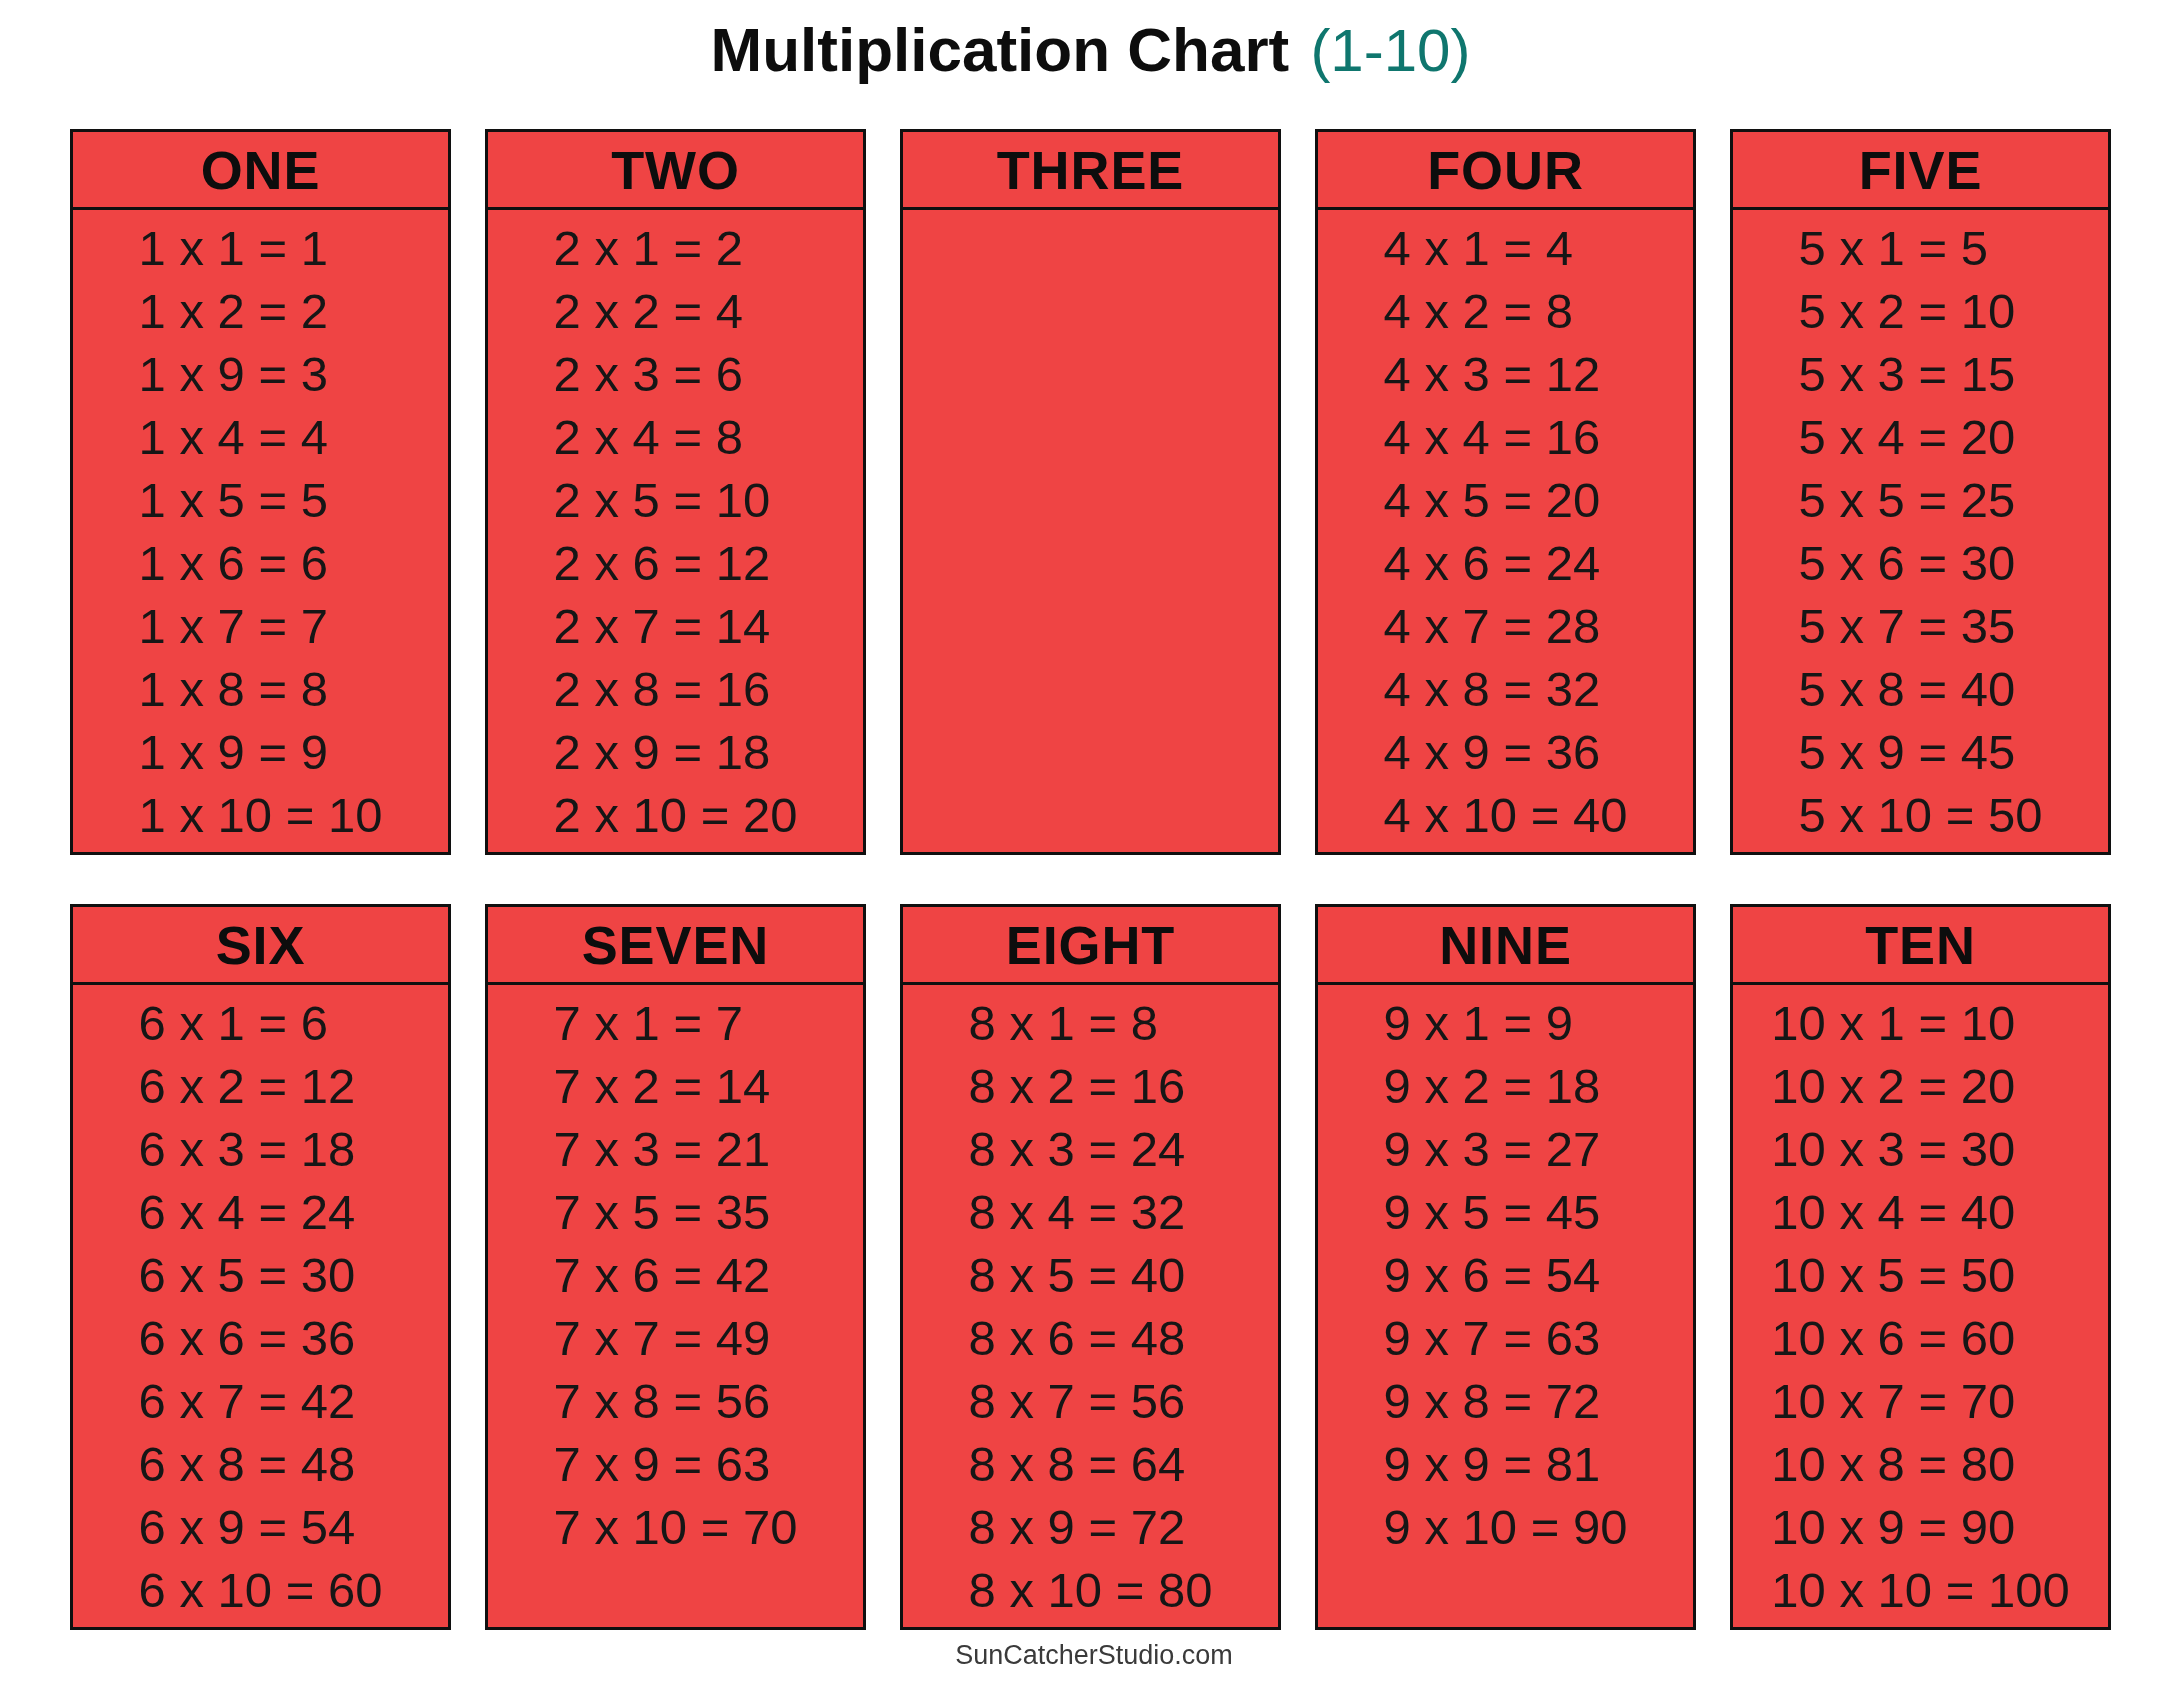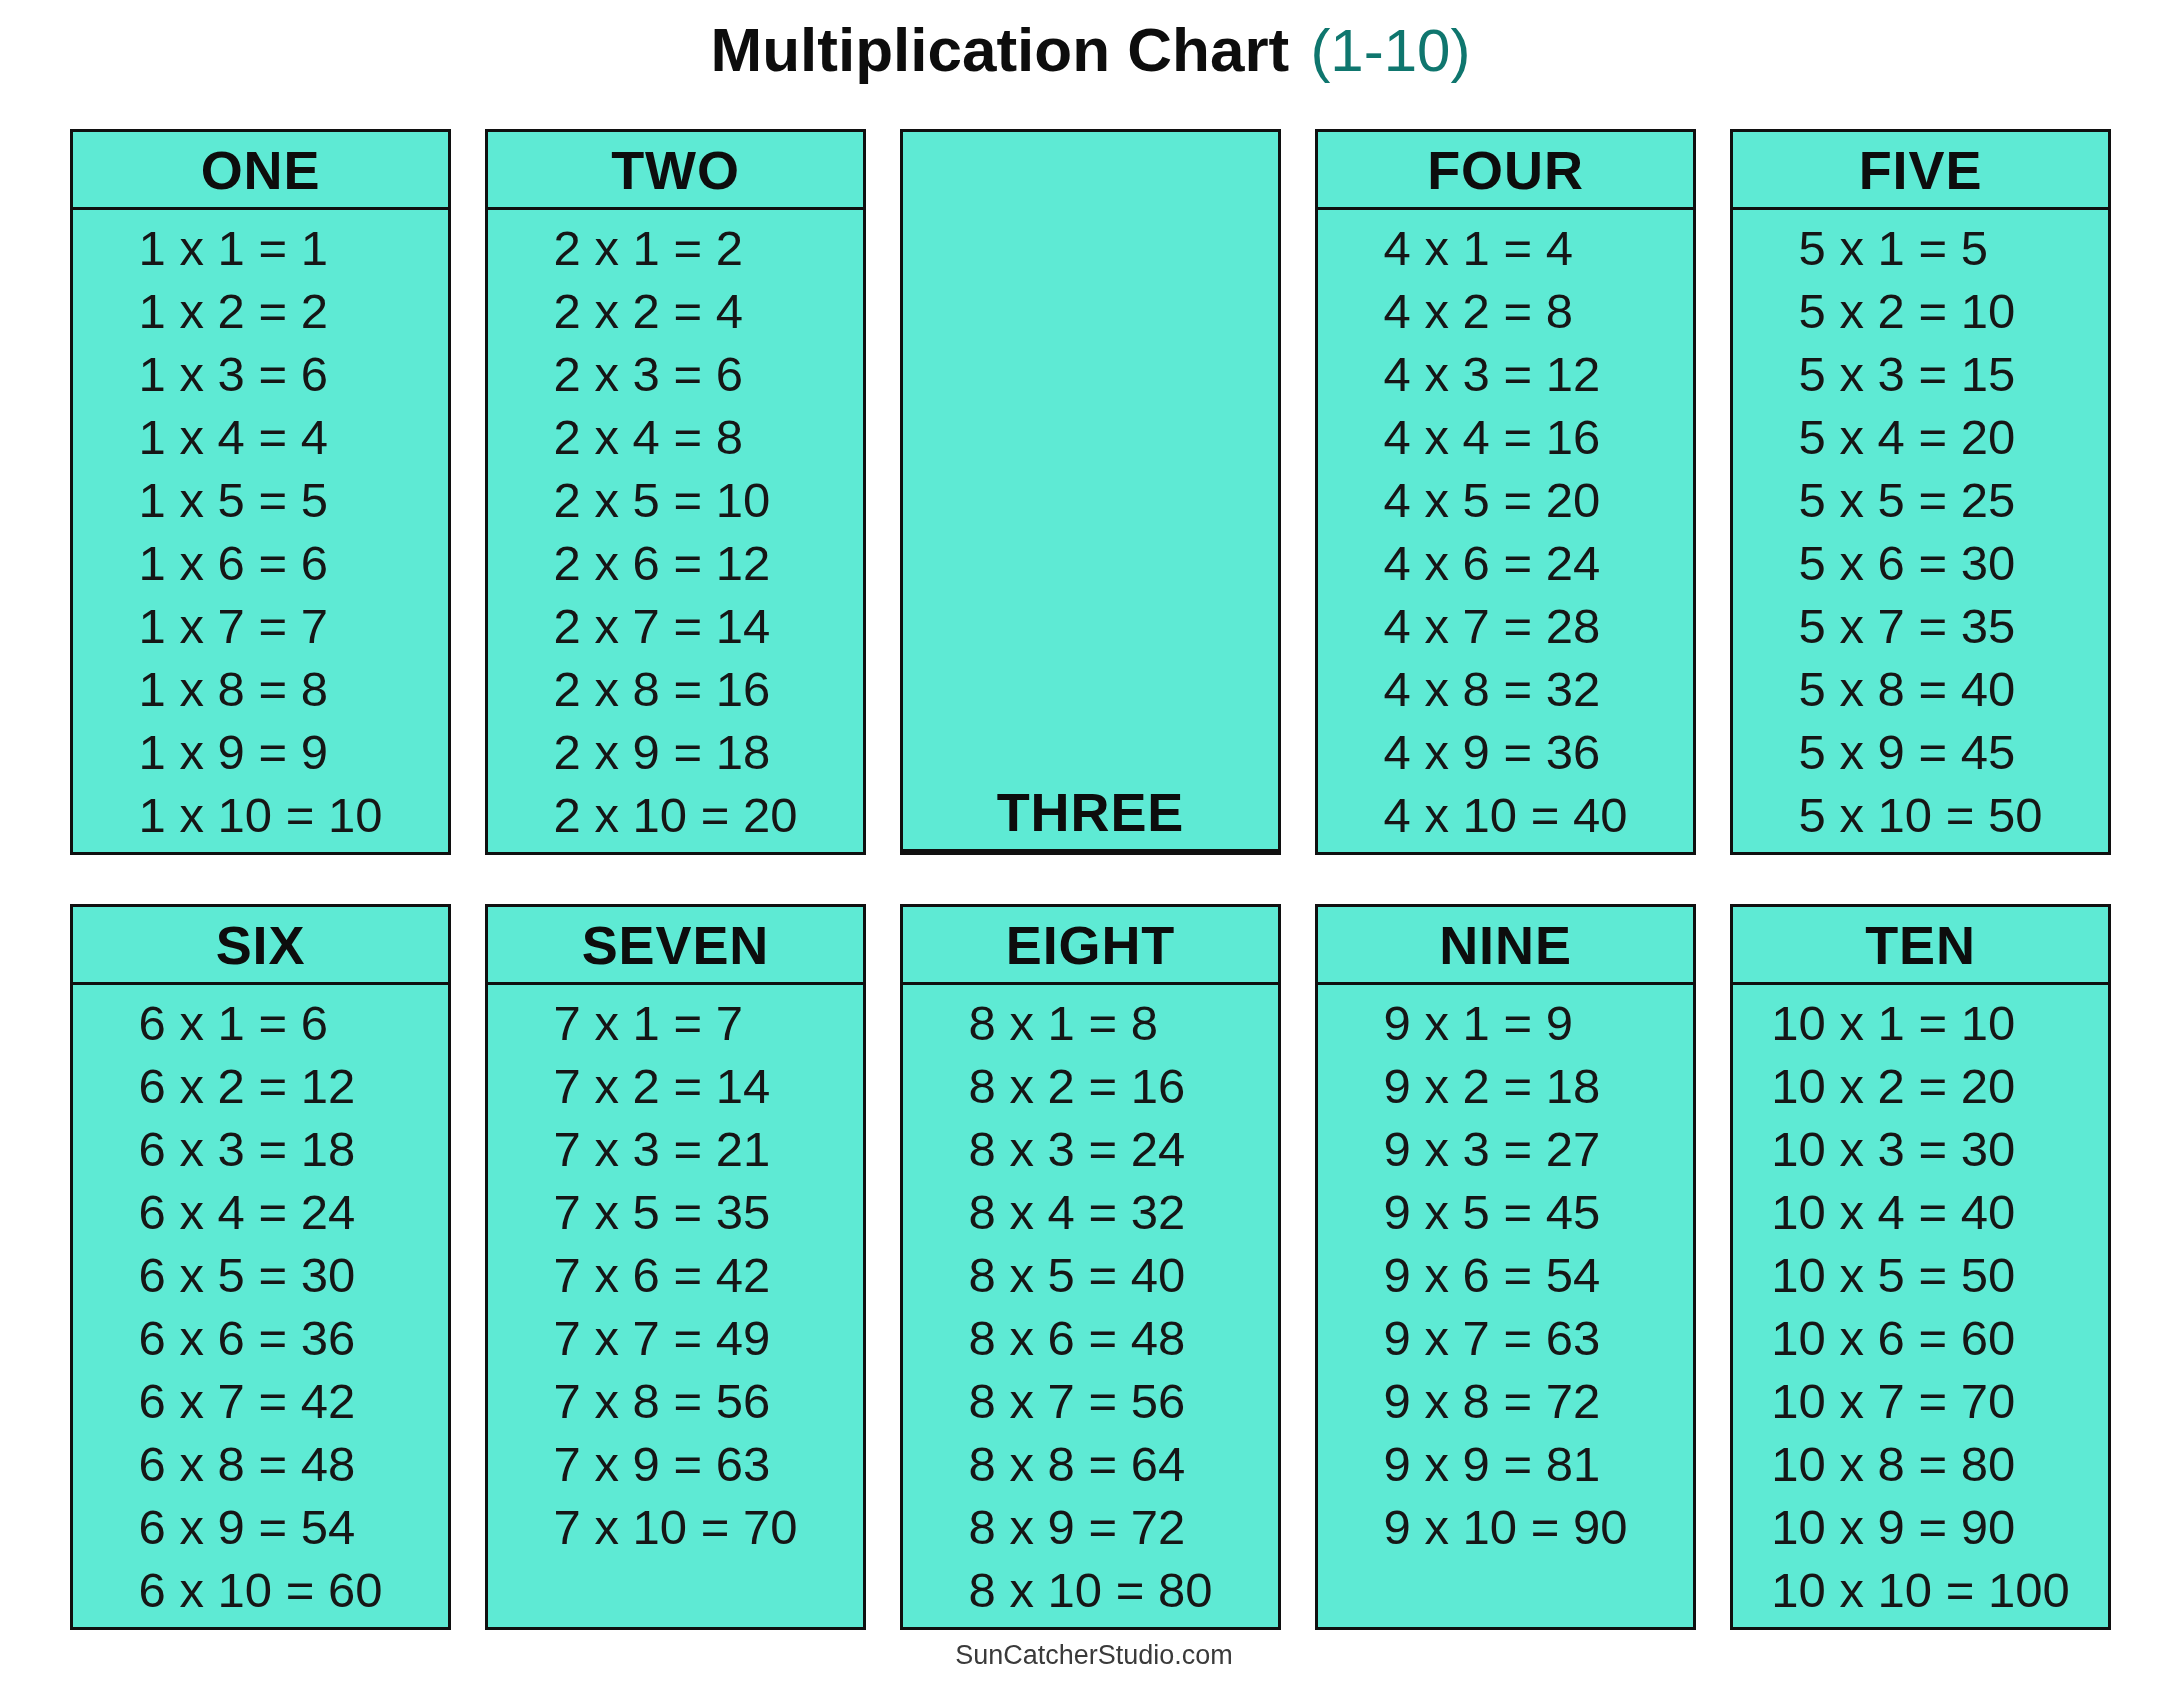--- a/index.html
+++ b/index.html
@@ -40,24 +40,23 @@
   .grid {
     display: grid;
     grid-template-columns: repeat(5, 1fr);
     grid-auto-rows: 726px;
     column-gap: 34px;
     row-gap: 49px;
     padding: 0 70px;
   }
   .card {
     border: 3.4px solid #101010;
-    background: #5eead4;
+    background: #ef4444;
     display: flex;
     flex-direction: column;
-    justify-content: flex-end;
   }
   .card-header {
     height: 78px;
     flex: 0 0 78px;
     border-bottom: 3.4px solid #101010;
     display: flex;
     align-items: center;
     justify-content: center;
   }
   .card-title {
@@ -104,21 +103,21 @@
 
   <main class="grid" id="cards-grid">
   <section class="card">
     <header class="card-header">
       <span class="card-title">ONE</span>
     </header>
     <div class="card-body">
       <div class="facts">
             <div class="fact">1 x 1 = 1</div>
             <div class="fact">1 x 2 = 2</div>
-            <div class="fact">1 x 3 = 6</div>
+            <div class="fact">1 x 9 = 3</div>
             <div class="fact">1 x 4 = 4</div>
             <div class="fact">1 x 5 = 5</div>
             <div class="fact">1 x 6 = 6</div>
             <div class="fact">1 x 7 = 7</div>
             <div class="fact">1 x 8 = 8</div>
             <div class="fact">1 x 9 = 9</div>
             <div class="fact">1 x 10 = 10</div>
           </div>
     </div>
   </section>

